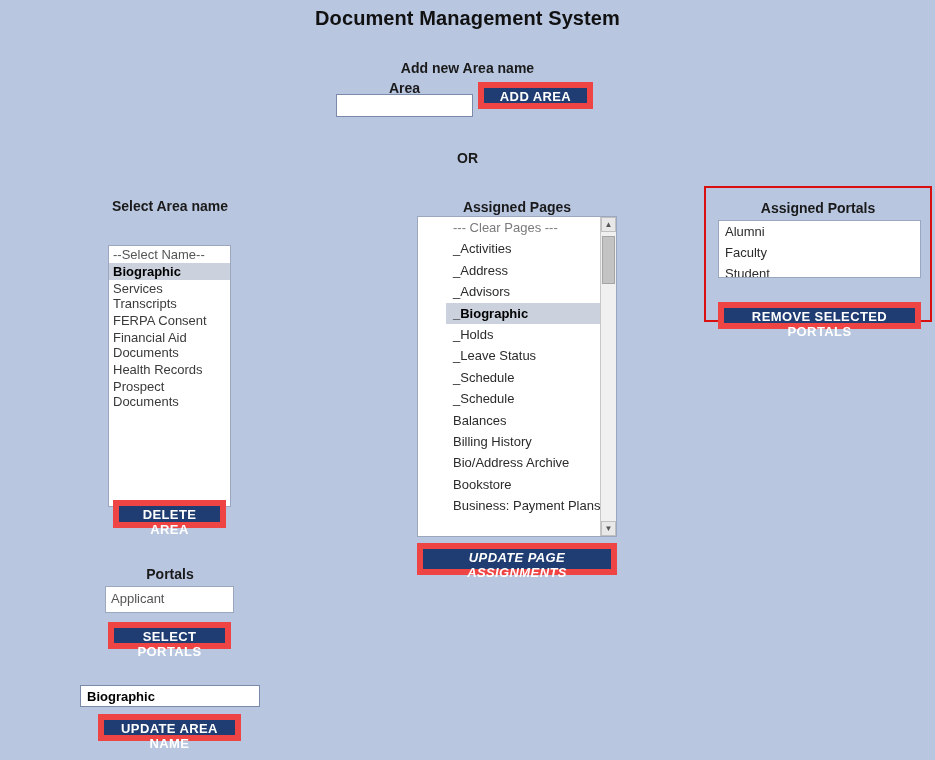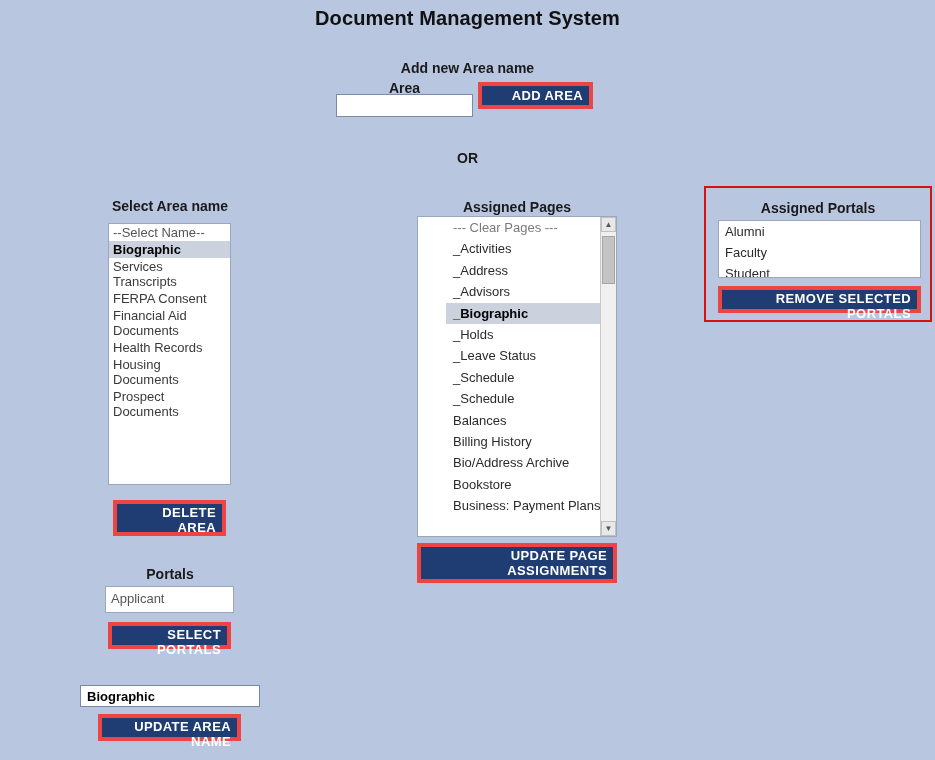--- a/index.html
+++ b/index.html
@@ -54,26 +54,26 @@
     background: #ffffff;
     border: 1px solid #7b8aa8;
     box-sizing: border-box;
     font-family: "Liberation Sans", sans-serif;
     font-size: 13px;
     padding: 2px 4px;
   }
   .btn {
     background: #1f3d72;
     color: #ffffff;
-    border: 4px solid #ef4444;
+    border: 6px solid #ef4444;
     font-family: "Liberation Sans", sans-serif;
     font-weight: bold;
     font-size: 13px;
     letter-spacing: 0.4px;
-    text-align: right;
+    text-align: center;
     cursor: pointer;
     box-sizing: border-box;
   }
   .add-area-btn {
     position: absolute;
     top: 82px;
     left: 478px;
     width: 115px;
     height: 27px;
   }
@@ -100,21 +100,21 @@
     left: 103px;
     width: 134px;
   }
   .listbox {
     background: #ffffff;
     border: 1px solid #9aa7be;
     box-sizing: border-box;
     overflow: hidden;
   }
   .select-area-list {
-    margin-top: 8px;
+    margin-top: 30px;
     width: 123px;
     height: 262px;
     margin-left: 5px;
   }
   .opt {
     padding: 1px 4px;
     font-size: 13px;
     line-height: 15px;
     color: #3a3a3a;
     white-space: normal;
@@ -125,21 +125,21 @@
     font-weight: bold;
   }
   .opt.dim {
     color: #555;
   }
   .delete-area-btn {
     position: absolute;
     top: 500px;
     left: 113px;
     width: 113px;
-    height: 36px;
+    height: 28px;
   }
 
   
   .portals-heading {
     position: absolute;
     top: 566px;
     left: 103px;
     width: 134px;
     text-align: center;
     font-weight: bold;
@@ -265,21 +265,22 @@
     height: 48px;
     background: #c3c3c3;
     border: 1px solid #a5a5a5;
     box-sizing: border-box;
   }
   .update-pages-btn {
     position: absolute;
     top: 543px;
     left: 417px;
     width: 200px;
-    height: 40px;
+    height: 32px;
+    font-style: italic;
   }
 
   
   .portals-panel {
     position: absolute;
     top: 186px;
     left: 704px;
     width: 228px;
     height: 136px;
     border: 2px solid #d81010;
@@ -303,21 +304,21 @@
     box-sizing: border-box;
     overflow: hidden;
   }
   .assigned-portals-list .opt {
     padding: 2px 6px;
     line-height: 17px;
     color: #2b2b2b;
   }
   .remove-portals-btn {
     position: absolute;
-    top: 98px;
+    top: 114px;
     left: 12px;
     width: 203px;
     height: 27px;
   }
 </style>
 </head>
 <body>
 
 <h1 class="page-title">Document Management System</h1>
 
@@ -329,21 +330,20 @@
 
 <div class="select-area-col">
   <div class="col-heading">Select Area name</div>
   <div class="listbox select-area-list">
     <div class="opt dim">--Select Name--</div>
     <div class="opt selected">Biographic</div>
     <div class="opt">Services Transcripts</div>
     <div class="opt">FERPA Consent</div>
     <div class="opt">Financial Aid Documents</div>
     <div class="opt">Health Records</div>
-    <div class="opt">Housing Documents</div>
     <div class="opt">Prospect Documents</div>
   </div>
 </div>
 <button class="btn delete-area-btn">DELETE AREA</button>
 
 <div class="portals-heading">Portals</div>
 <div class="listbox portals-list">
   <div class="opt dim">Applicant</div>
 </div>
 <button class="btn select-portals-btn">SELECT PORTALS</button>

